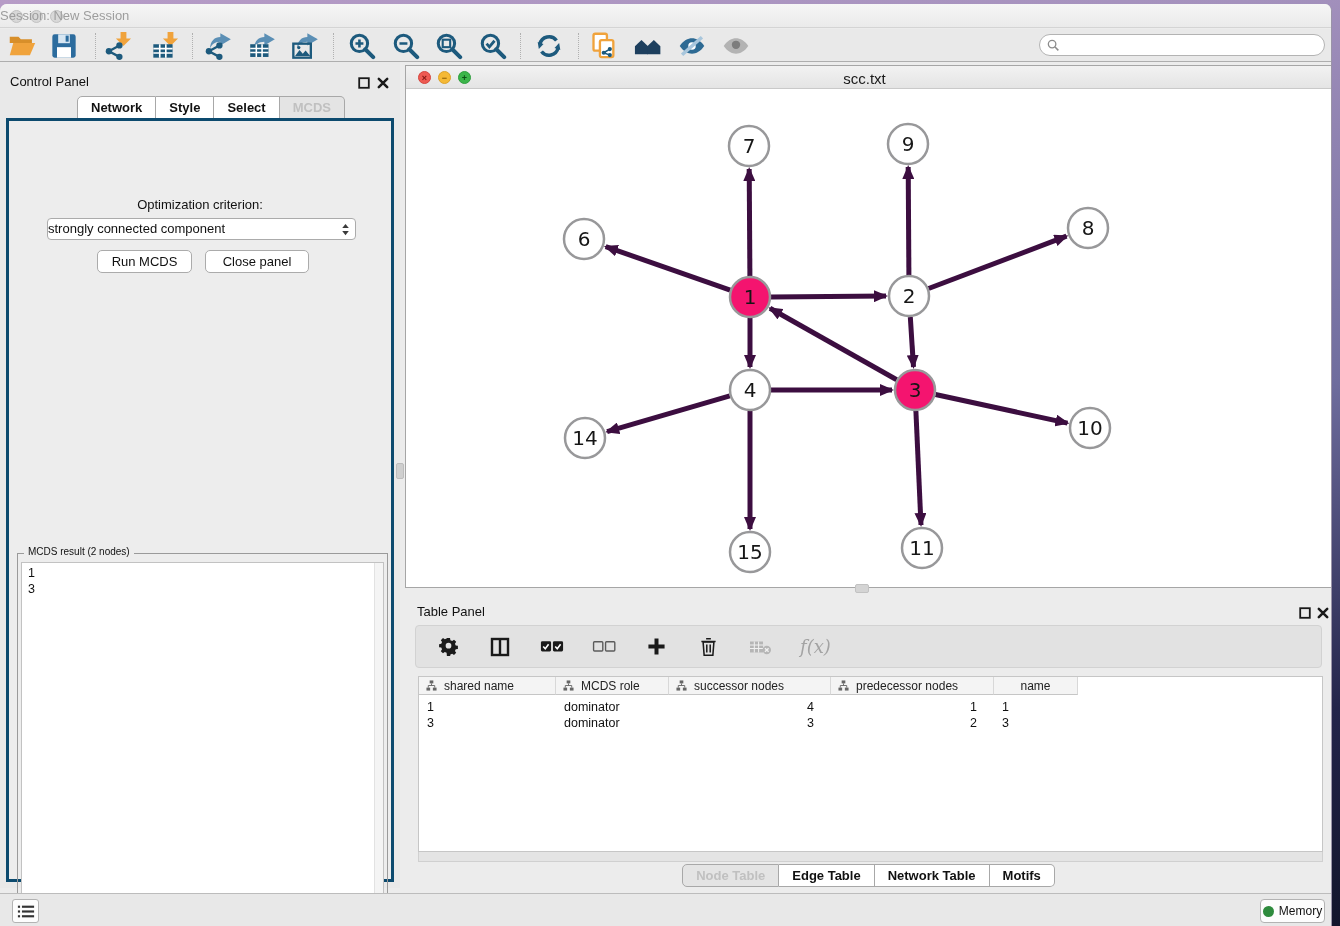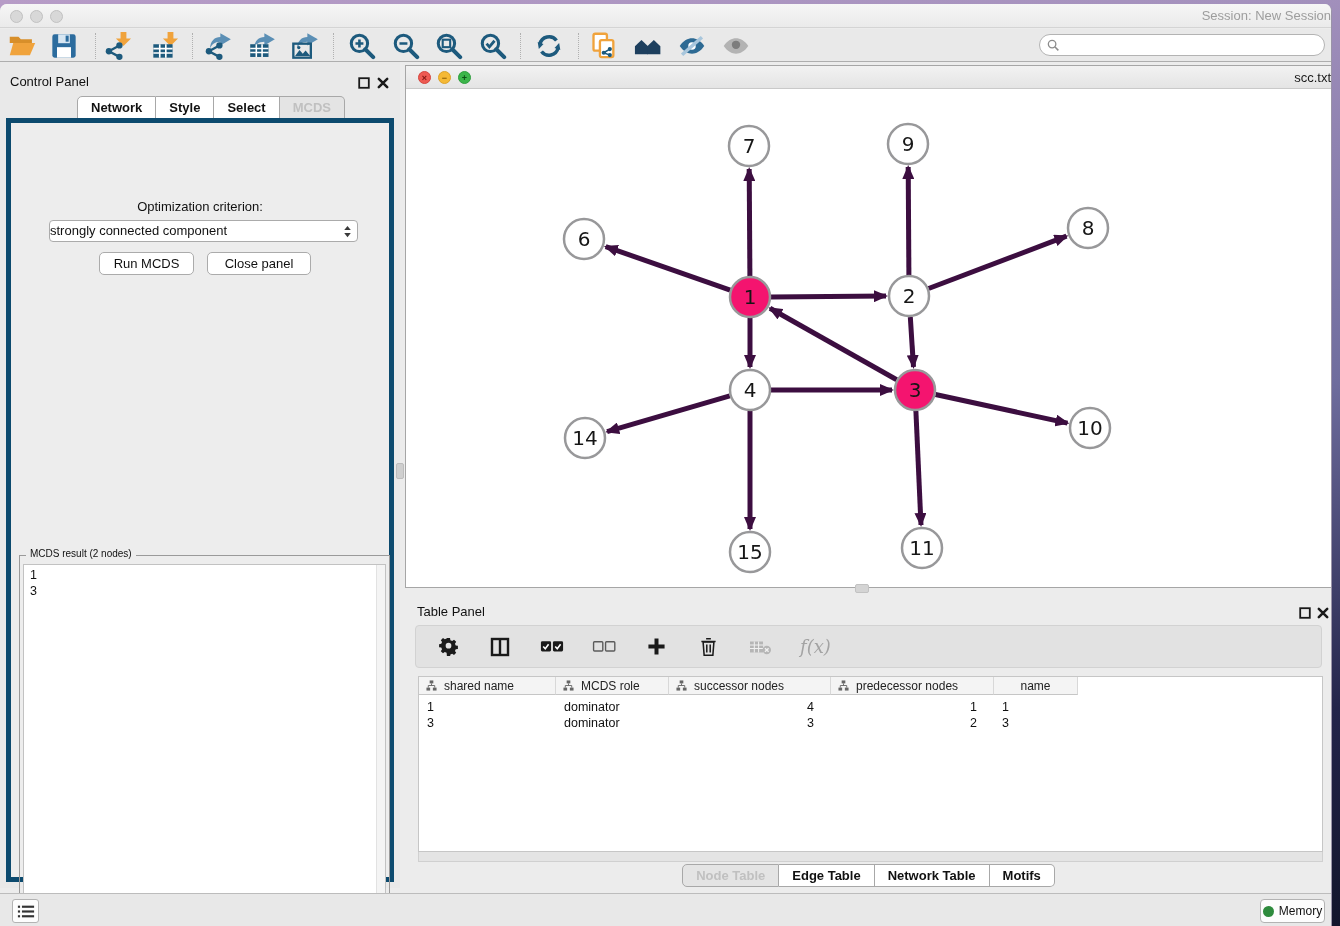--- a/index.html
+++ b/index.html
@@ -12,21 +12,21 @@
   .app {
     position:absolute; left:0; top:4px; width:1332px; height:922px;
     background:#ececec; border-radius:7px 7px 0 0; overflow:hidden;
     border-right:1px solid #9a93a8;
   }
   
   .titlebar { position:absolute; left:0; top:0; width:100%; height:24px;
     background:linear-gradient(#f6f6f6,#eaeaea); border-bottom:1px solid #d4d4d4; }
   .tl { position:absolute; top:6px; width:13px; height:13px; border-radius:50%;
     background:#d8d8d8; border:1px solid #c1c1c1; }
-  .win-title { position:absolute; left:0; right:0; top:4px; text-align:right;
+  .win-title { position:absolute; left:0; right:0; top:4px; text-align:left;
     font-size:13px; color:#9d9d9d; }
   
   .toolbar { position:absolute; left:0; top:25px; width:100%; height:33px;
     background:#e9e9e9; border-bottom:1px solid #aeaeae; }
   .tb-icon { position:absolute; top:3px; width:28px; height:28px; cursor:pointer; }
   .tb-icon svg { width:100%; height:100%; }
   .tb-sep { position:absolute; top:4px; width:0; height:26px; border-left:1px dotted #b0b0b0; }
   .search { position:absolute; right:6px; top:5px; width:286px; height:22px;
     background:#fff; border:1px solid #b3b3b3; border-radius:11px; }
   .search svg { position:absolute; left:6px; top:3px; width:15px; height:15px; }
@@ -35,21 +35,21 @@
   .phead-title { position:absolute; left:10px; top:12px; font-size:13px; color:#111; }
   .phead-btn { position:absolute; top:13px; width:12px; height:12px; cursor:pointer; }
   .phead-btn svg { width:100%; height:100%; }
   .ptabs { position:absolute; left:77px; top:34px; height:23px; display:flex; }
   .tab { height:23px; padding:0 13px; font-size:13px; font-weight:bold; line-height:22px;
     background:#fff; border:1px solid #a8a8a8; border-left:none; color:#111; cursor:pointer; }
   .tab:first-child { border-left:1px solid #a8a8a8; border-radius:5px 0 0 0; }
   .tab:last-child { border-radius:0 5px 0 0; }
   .tab.sel { background:#e4e4e4; color:#c0c0c0; cursor:default; }
   .pbody { position:absolute; left:6px; top:56px; width:388px; height:764px;
-    background:#ededed; border:5px solid #0c4a6e; }
+    background:#ededed; border:3px solid #0c4a6e; }
   .opt-label { position:absolute; left:0; width:100%; top:76px; text-align:center; font-size:13px; color:#111; }
   .combo { position:absolute; left:38px; top:97px; width:309px; height:22px; background:#fff;
     border:1px solid #ababab; border-radius:4px; font-size:13px; line-height:20px;
     color:#111; cursor:pointer; }
   .combo svg { position:absolute; right:4px; top:3px; width:11px; height:15px; }
   .btn { position:absolute; height:23px; background:#fff; border:1px solid #ababab;
     border-radius:5px; font-size:13px; color:#111; text-align:center; line-height:21px; cursor:pointer; }
   .groupbox { position:absolute; left:8px; top:432px; width:371px; height:372px;
     border:1px solid #9a9a9a; }
   .legend { position:absolute; left:6px; top:-8px; background:#ededed; padding:0 4px;
@@ -61,21 +61,21 @@
   
   .vsplit-handle { position:absolute; left:396px; top:459px; width:8px; height:16px;
     background:#cfcfcf; border:1px solid #bdbdbd; border-radius:2px; cursor:col-resize; }
   
   .netwin { position:absolute; left:405px; top:61px; width:927px; height:523px;
     background:#fff; border:1px solid #a6a6a6; }
   .nw-titlebar { position:absolute; left:0; top:0; width:100%; height:23px;
     background:linear-gradient(#f2f2f2,#e4e4e4); border-bottom:1px solid #c9c9c9; }
   .nw-tl { position:absolute; top:5px; width:13px; height:13px; border-radius:50%;
     font-size:9px; font-weight:bold; text-align:center; line-height:12px; cursor:pointer; }
-  .nw-title { position:absolute; left:0; right:0; top:4px; text-align:right; font-size:13px; color:#1a1a1a; }
+  .nw-title { position:absolute; left:0; right:8px; top:4px; text-align:center; font-size:15px; color:#1a1a1a; }
   .canvas { position:absolute; left:0; top:23px; width:925px; height:498px; background:#fff; }
   .hsplit-handle { position:absolute; left:855px; top:580px; width:14px; height:9px;
     background:#d4d4d4; border:1px solid #c2c2c2; border-radius:2px; cursor:row-resize; }
   
   .tpanel { position:absolute; left:405px; top:591px; width:927px; height:293px; background:#ececec; }
   .tp-toolbar { position:absolute; left:10px; top:30px; right:10px; height:43px;
     background:#e2e2e2; border:1px solid #d2d2d2; border-radius:4px;
     display:flex; align-items:center; gap:28px; padding-left:20px; }
   .tp-icon { width:24px; height:22px; display:flex; align-items:center; justify-content:center; cursor:pointer; }
   .tp-icon svg { max-width:100%; max-height:100%; }

